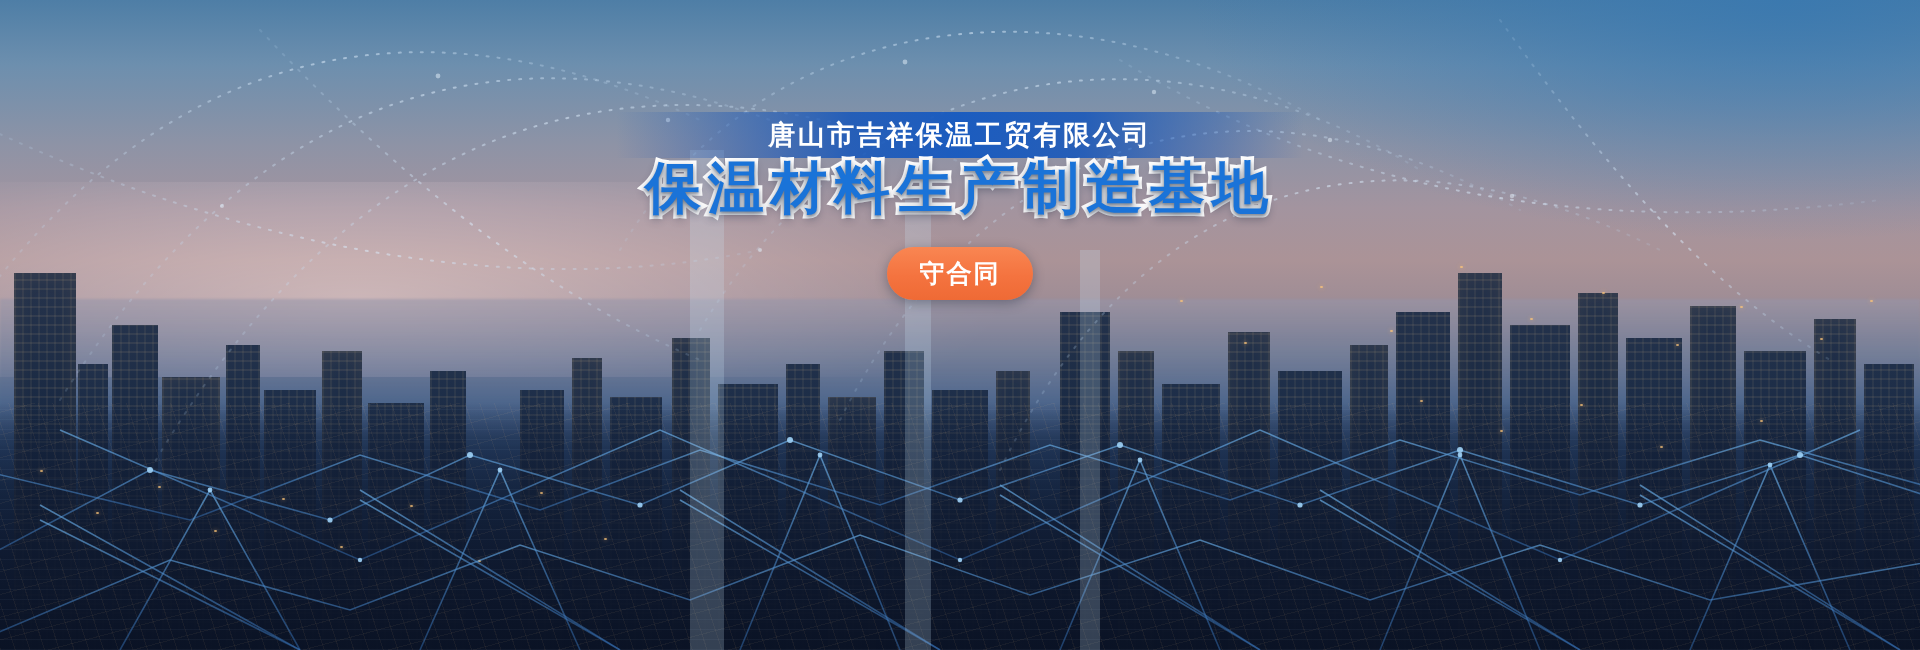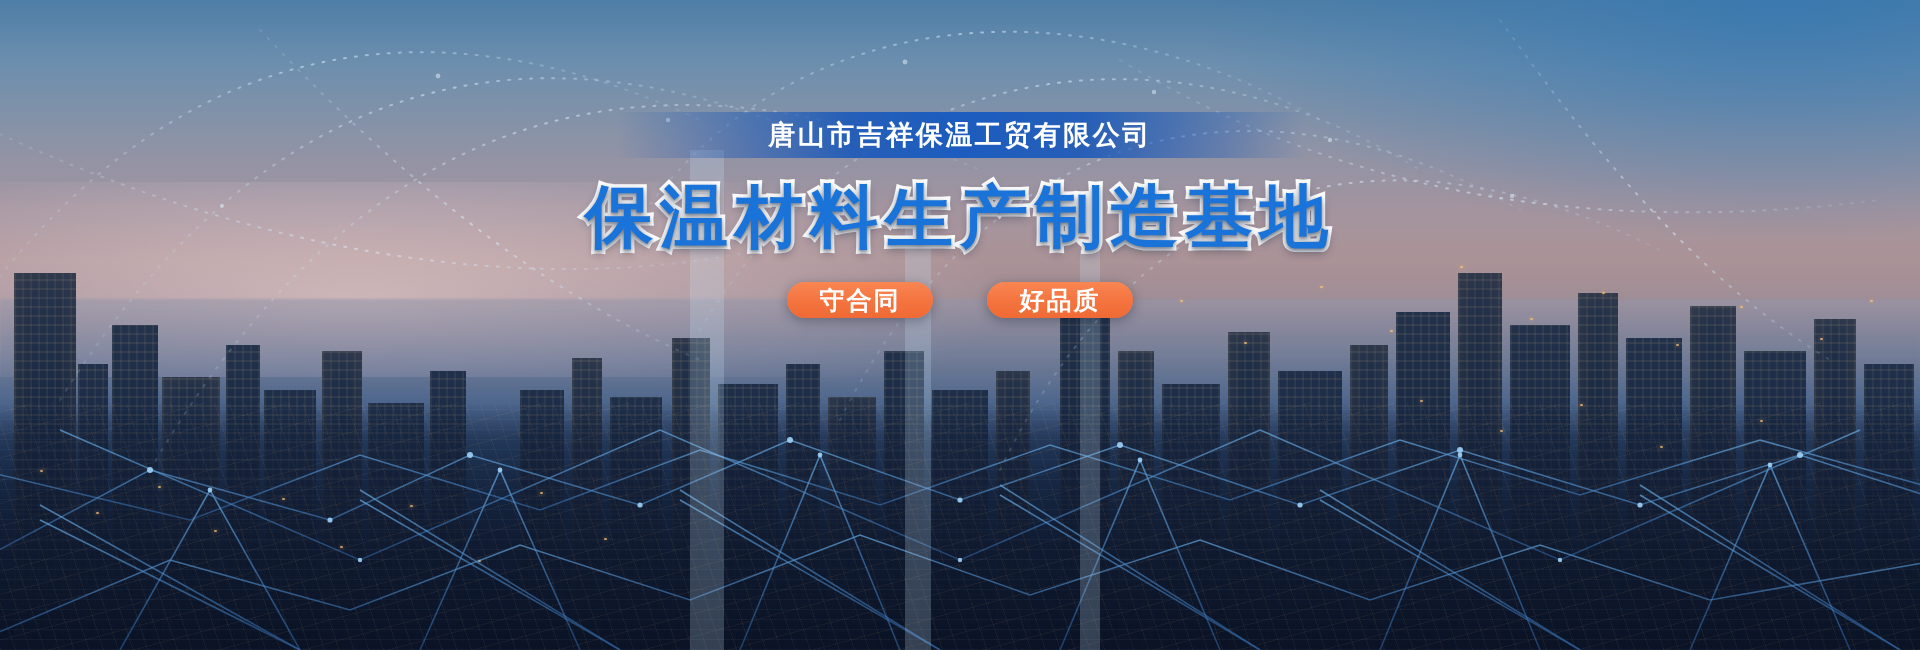--- a/index.html
+++ b/index.html
@@ -121,41 +121,40 @@
   .company-name {
     color:#ffffff;
     font-size:27px;
     font-weight:bold;
     letter-spacing:2.5px;
     white-space:nowrap;
   }
 
   
   .headline {
-    margin-top:22px;
-    font-size:68px;
+    font-size:56px;
     font-weight:bold;
     letter-spacing:7px;
     color:#1a73d8;
     white-space:nowrap;
     line-height:1.06;
     -webkit-text-stroke:7px #ffffff;
     paint-order:stroke fill;
     text-shadow:
       0 4px 10px rgba(8,24,48,.45),
       0 2px 3px rgba(8,24,48,.35);
   }
 
   
   .pills {
     margin-top:30px;
     display:flex; gap:54px; align-items:center;
   }
   .pill {
-    min-width:146px; height:36px;
+    min-width:146px; height:53px;
     padding:0 26px;
     display:flex; align-items:center; justify-content:center;
     border-radius:999px;
     background:linear-gradient(180deg,#f98652 0%,#f4733f 55%,#ef6a35 100%);
     color:#ffffff;
     font-size:25px;
     font-weight:bold;
     letter-spacing:2px;
     white-space:nowrap;
     box-shadow:0 3px 12px rgba(12,28,50,.35);
@@ -340,19 +339,16 @@
     <div class="company-band">
       <div class="company-name">唐山市吉祥保温工贸有限公司</div>
     </div>
 
     <h1 class="headline">保温材料生产制造基地</h1>
 
     <div class="pills">
       <div class="pill">
         <span>守合同</span>
       </div>
-      <div class="pill">
-        <span>好品质</span>
-      </div>
     </div>
 
   </div>
 </div>
 
 </body></html>

